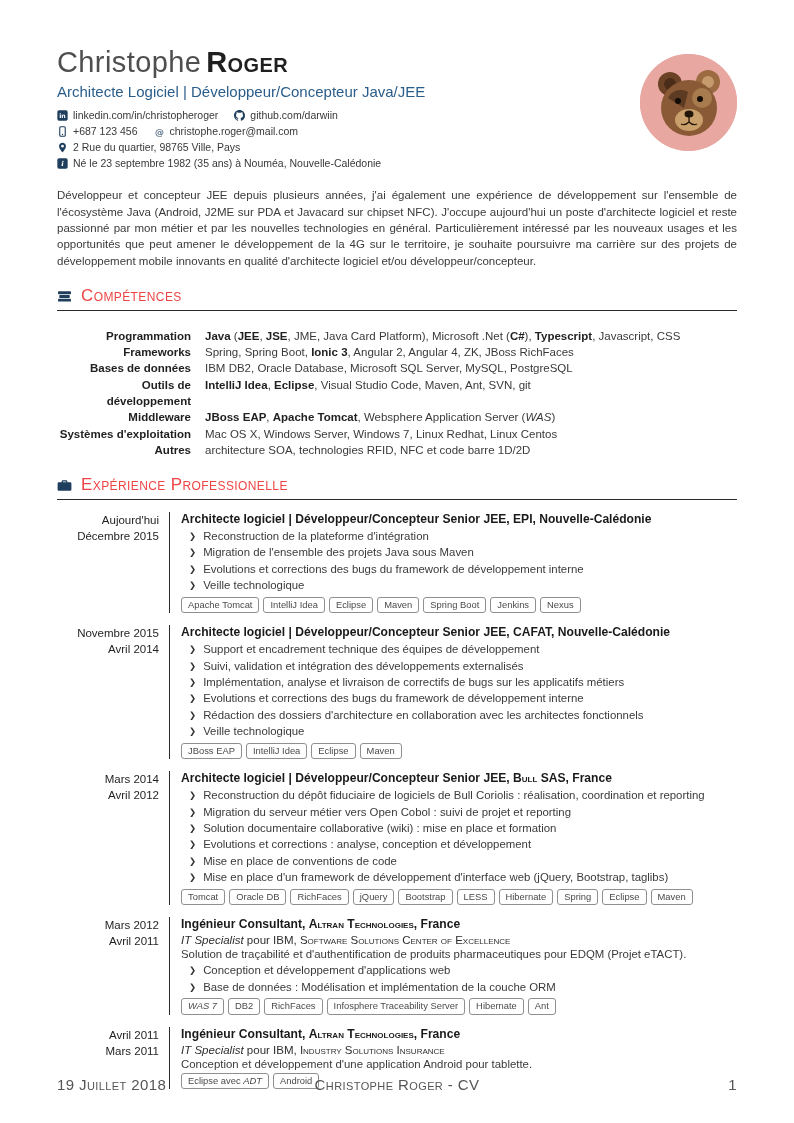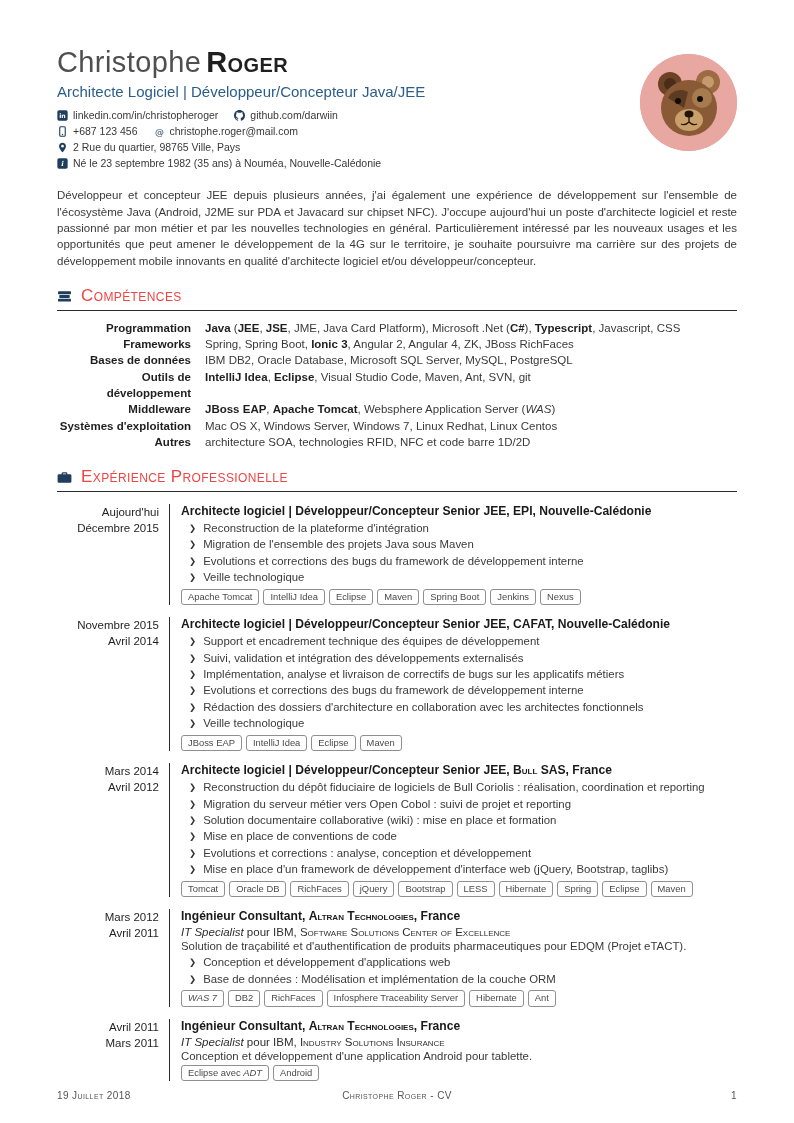--- a/index.html
+++ b/index.html
@@ -28,42 +28,42 @@
   
   .summary{text-align:justify;font-size:11.5px;line-height:1.42;margin:14px 0 0;color:#3a3a3a;}
 
   
   .section{margin-top:18px;}
   .section-header{display:flex;align-items:center;gap:9px;border-bottom:1px solid #2b2b2b;padding-bottom:4px;}
   .section-icon{display:inline-flex;}
   .section-title{font-variant:small-caps;font-size:17px;color:#ef4444;letter-spacing:.4px;line-height:1.1;}
 
   
-  .skills-table{margin-top:9px;}
+  .skills-table{margin-top:17px;}
   .skill-row{display:flex;font-size:11.5px;line-height:1.42;}
   .skill-label{width:148px;flex-shrink:0;text-align:right;font-weight:700;color:#1f1f1f;padding-right:14px;}
   .skill-value{flex:1;color:#3a3a3a;}
 
   
   .jobs{margin-top:12px;}
   .job{display:flex;margin-bottom:12px;}
   .job-dates{width:112px;flex-shrink:0;text-align:right;font-size:11.5px;color:#1f1f1f;line-height:1.38;padding-right:10px;padding-top:1px;}
   .job-body{flex:1;border-left:1.2px solid #2b2b2b;padding-left:11px;}
   .job-title{font-size:12.1px;font-weight:700;color:#1a1a1a;margin-bottom:3px;}
   .job-subtitle{font-size:11.5px;color:#2e2e2e;margin-bottom:2px;}
   .job-desc{font-size:11.4px;color:#3a3a3a;margin-bottom:3px;}
   .bullets{padding-left:8px;}
   .bullet{display:flex;font-size:11.4px;line-height:1.35;color:#3a3a3a;margin-bottom:1px;}
   .chev{flex-shrink:0;margin-right:7px;font-size:8.5px;padding-top:2px;color:#333;}
   .chev::before{content:"❯";}
   .tags{display:flex;flex-wrap:wrap;gap:4px;margin-top:3px;}
   .tag{border:1px solid #8f8f8f;border-radius:3px;padding:1px 6px;font-size:9.4px;color:#4a4a4a;line-height:1.35;background:#fff;white-space:nowrap;}
 
   
-  .footer{position:absolute;left:57px;right:57px;bottom:22px;display:flex;font-size:10px;color:#555;letter-spacing:.4px;align-items:center;}
+  .footer{position:absolute;left:57px;right:57px;bottom:30px;display:flex;font-size:15px;color:#555;letter-spacing:.4px;align-items:center;}
   .footer-left{flex:1;text-align:left;}
   .footer-center{flex:2;text-align:center;}
   .footer-right{flex:1;text-align:right;}
 </style>
 </head>
 <body>
 
 <div class="page">
 
   <header class="header">
@@ -303,25 +303,25 @@
               <div class="bullet">
     <span class="chev"></span>
     <span>Migration du serveur métier vers Open Cobol : suivi de projet et reporting</span>
   </div>
               <div class="bullet">
     <span class="chev"></span>
     <span>Solution documentaire collaborative (wiki) : mise en place et formation</span>
   </div>
               <div class="bullet">
     <span class="chev"></span>
+    <span>Evolutions et corrections : analyse, conception et développement</span>
+  </div>
+              <div class="bullet">
+    <span class="chev"></span>
     <span>Mise en place de conventions de code</span>
-  </div>
-              <div class="bullet">
-    <span class="chev"></span>
-    <span>Evolutions et corrections : analyse, conception et développement</span>
   </div>
               <div class="bullet">
     <span class="chev"></span>
     <span>Mise en place d'un framework de développement d'interface web (jQuery, Bootstrap, taglibs)</span>
   </div>
             </div>
       <div class="tags">
               <span class="tag">Tomcat</span>
               <span class="tag">Oracle DB</span>
               <span class="tag">RichFaces</span>

